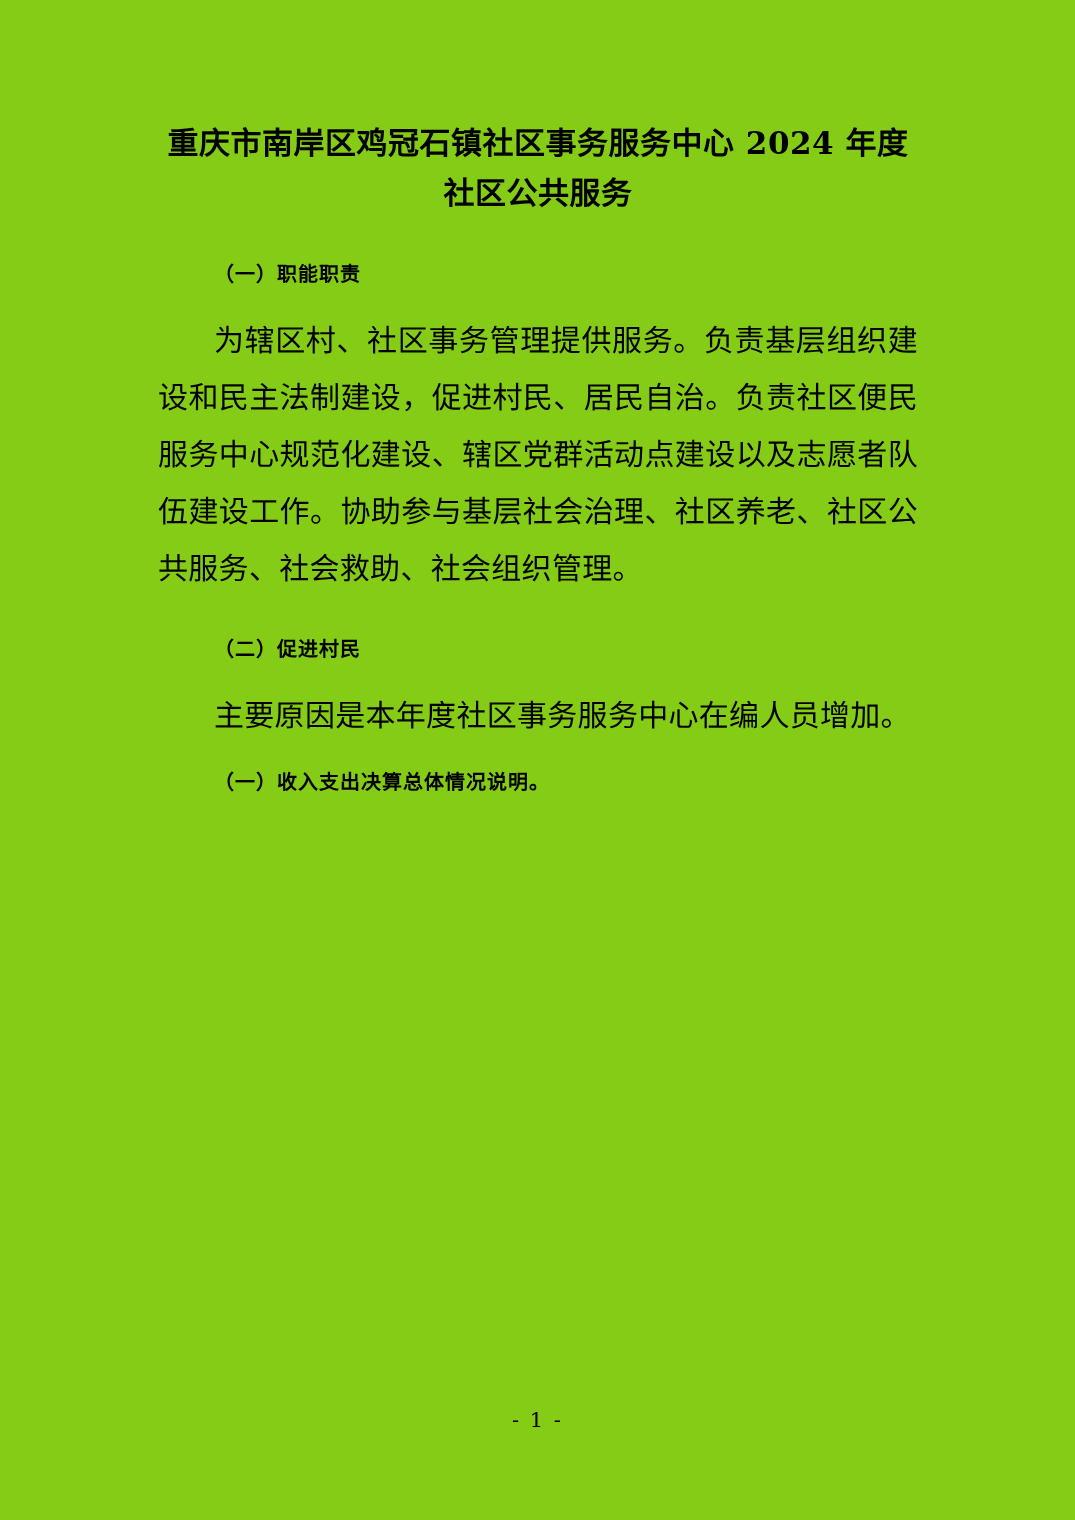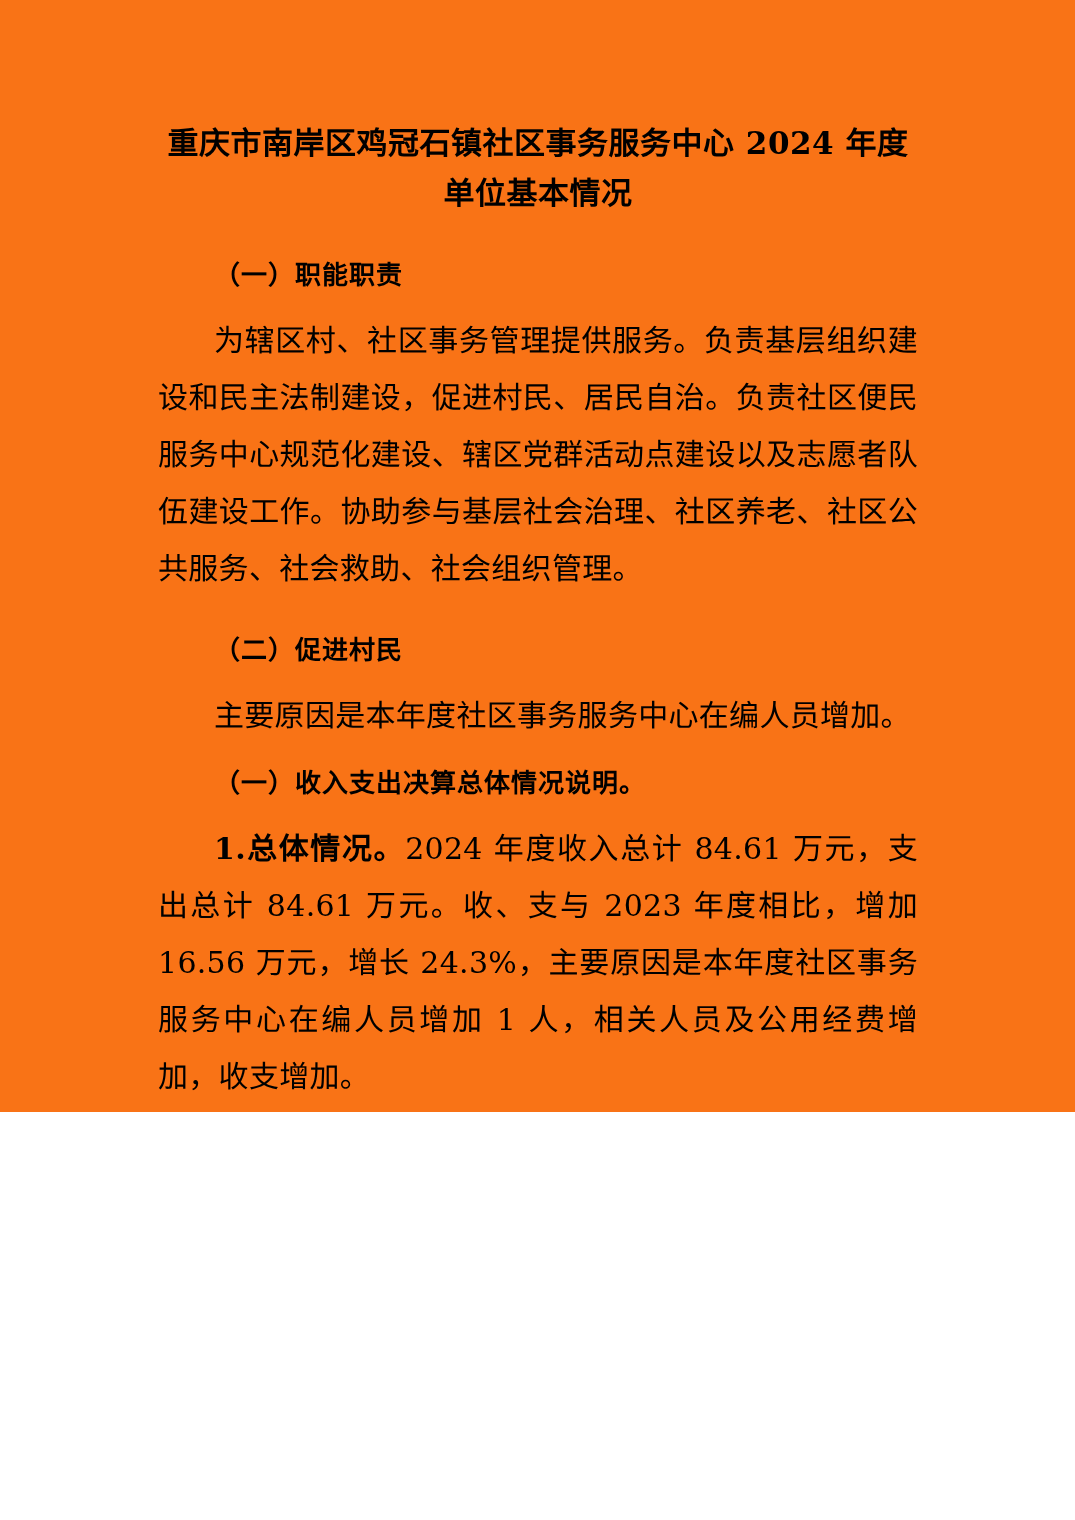--- a/index.html
+++ b/index.html
@@ -2,23 +2,23 @@
 <html lang="zh-CN"><head>
 <meta charset="utf-8">
 <style>
   html, body {
     margin: 0;
     padding: 0;
     background: #ffffff;
   }
   .page {
     width: 1075px;
-    height: 1112px;
+    height: 1520px;
     position: relative;
-    background: #f97316;
+    background: #84cc16;
     box-sizing: border-box;
     overflow: hidden;
     font-family: "DejaVu Serif", "Liberation Serif", serif;
     color: #000000;
   }
   .content {
     position: absolute;
     left: 158px;
     top: 118px;
     width: 760px;
@@ -37,23 +37,23 @@
   }
   .h1 {
     font-family: "DejaVu Serif", "Liberation Serif", serif;
     font-weight: bold;
     font-size: 27px;
     line-height: 62px;
     margin: 16px 0 0 0;
     letter-spacing: 1px;
   }
   .h2 {
-    font-family: Liberation Serif, serif;
+    font-family: Liberation Mono, monospace;
     font-weight: bold;
-    font-size: 26px;
+    font-size: 20px;
     line-height: 60px;
     margin: 10px 0 0 0;
     text-indent: 56px;
     letter-spacing: 1px;
   }
   .para {
     font-family: "DejaVu Serif", "Liberation Serif", serif;
     font-size: 30px;
     line-height: 57px;
     margin: 6px 0 0 0;
@@ -77,38 +77,37 @@
 </style>
 </head>
 <body>
 
 <div class="page">
 
   <div class="content">
 
     <h1 class="doc-title">
       <span>重庆市南岸区鸡冠石镇社区事务服务中心 2024 年度</span>
-      <span class="line2">单位基本情况</span>
+      <span class="line2">社区公共服务</span>
     </h1>
 
     <div class="spacer-sm"></div>
 
 
     <h3 class="h2">（一）职能职责</h3>
 
     <p class="para">为辖区村、社区事务管理提供服务。负责基层组织建设和民主法制建设，促进村民、居民自治。负责社区便民服务中心规范化建设、辖区党群活动点建设以及志愿者队伍建设工作。协助参与基层社会治理、社区养老、社区公共服务、社会救助、社会组织管理。</p>
 
     <div class="spacer-sm"></div>
 
     <h3 class="h2">（二）促进村民</h3>
 
     <p class="para">主要原因是本年度社区事务服务中心在编人员增加。</p>
 
 
     <h3 class="h2">（一）收入支出决算总体情况说明。</h3>
 
-    <p class="para"><span class="bold-inline">1.总体情况。</span><span>2024 年度收入总计 84.61 万元，支出总计 84.61 万元。收、支与 2023 年度相比，增加 16.56 万元，增长 24.3%，主要原因是本年度社区事务服务中心在编人员增加 1 人，相关人员及公用经费增加，收支增加。</span></p>
 
   </div>
 
   <div class="footer">- 1 -</div>
 
 </div>
 
 </body></html>

